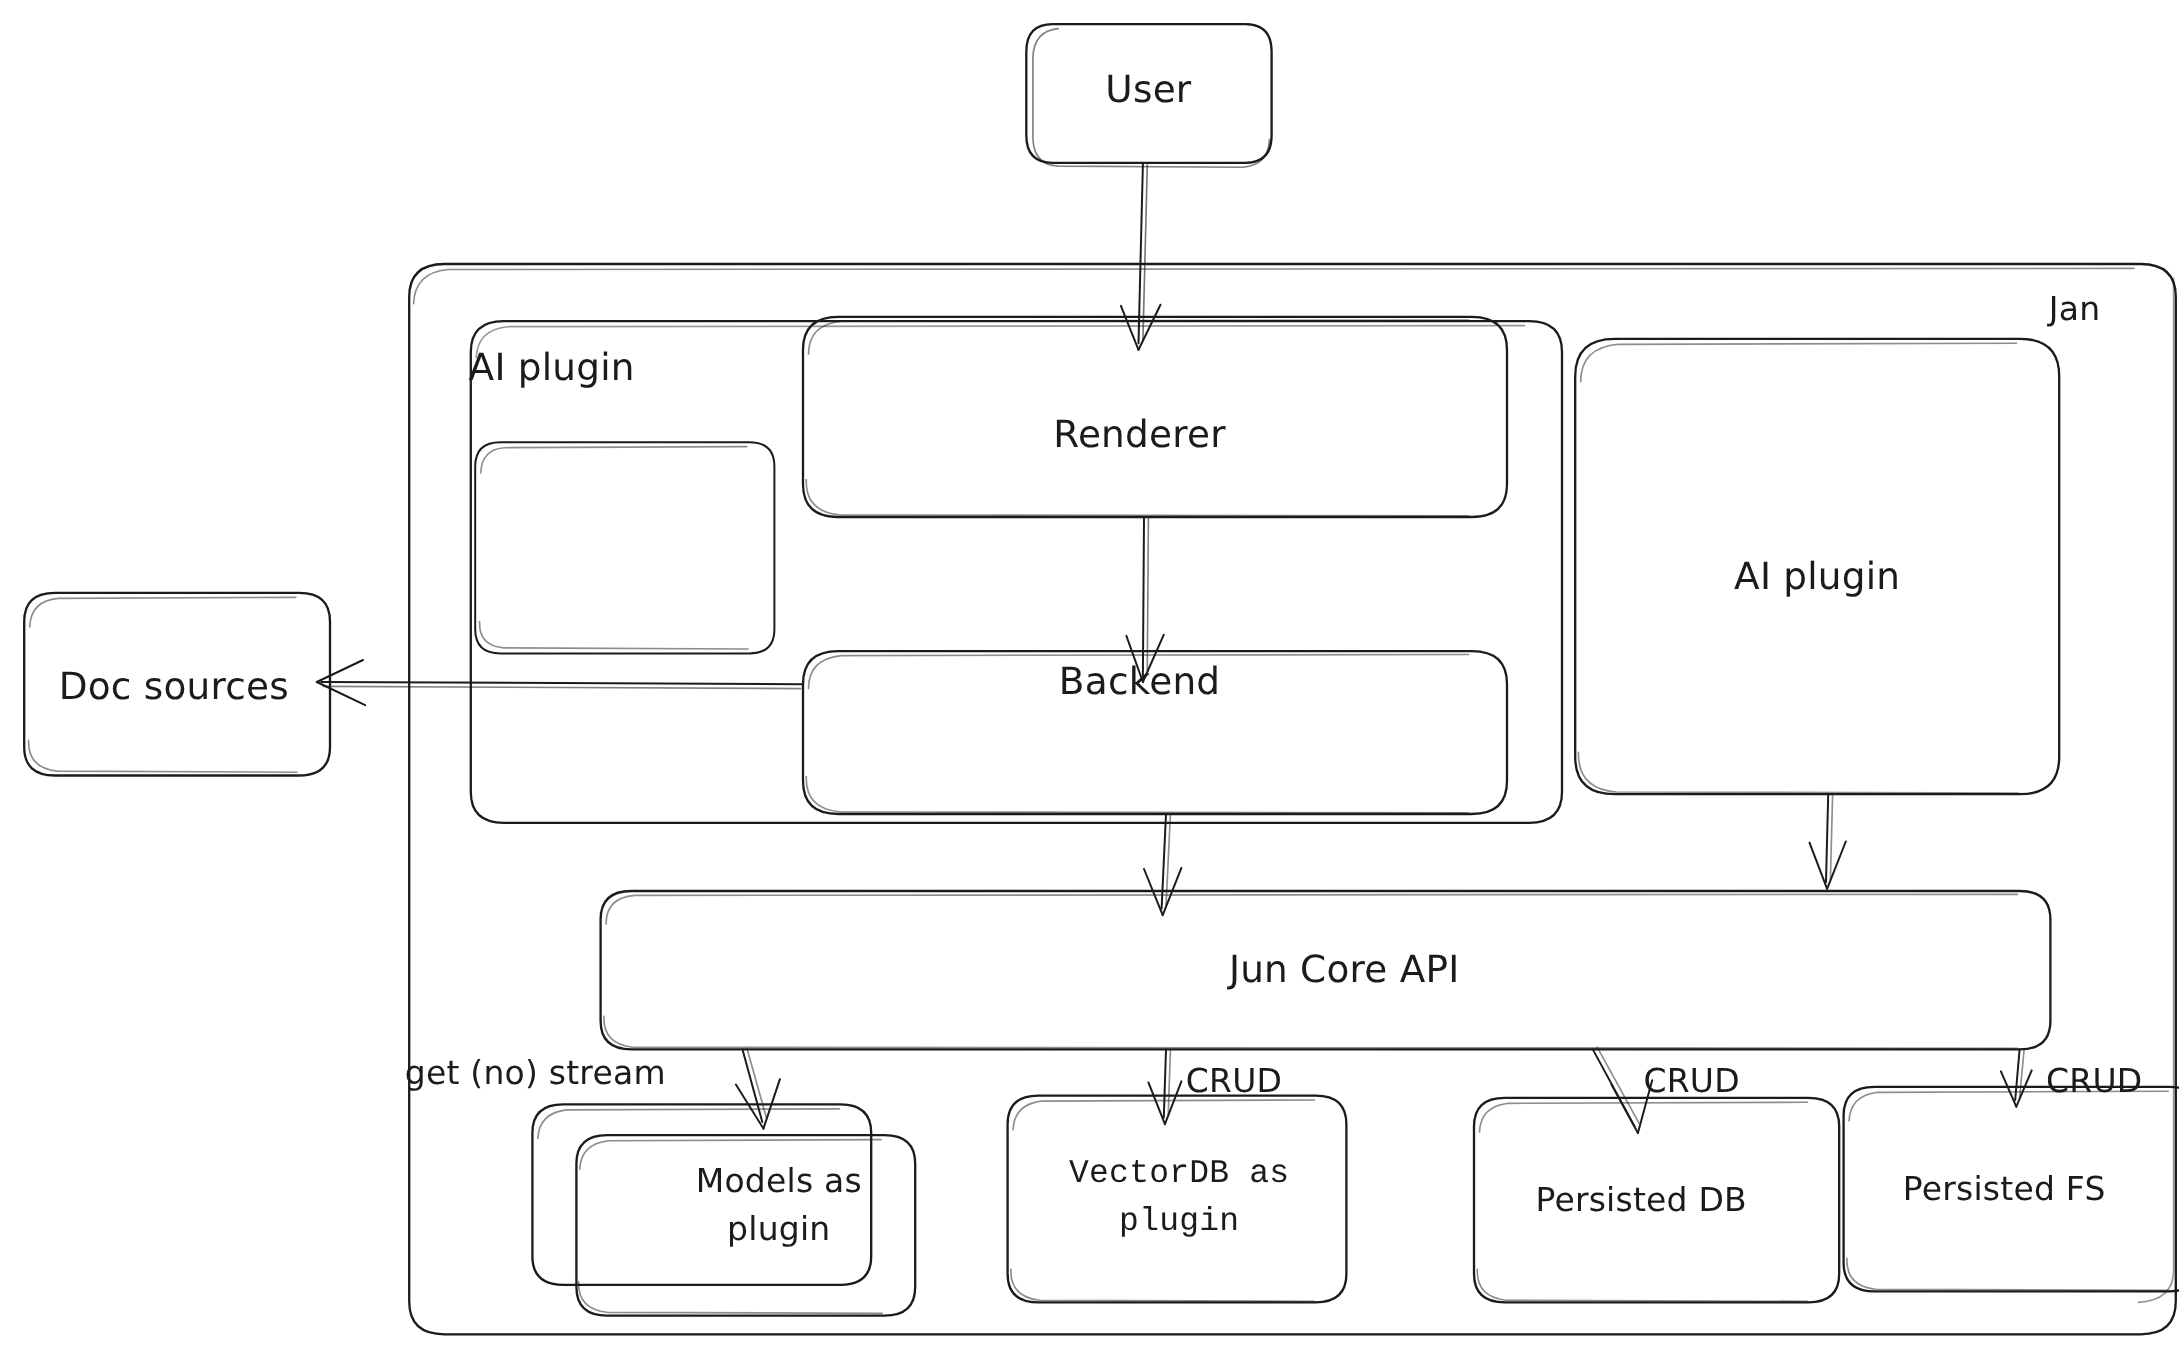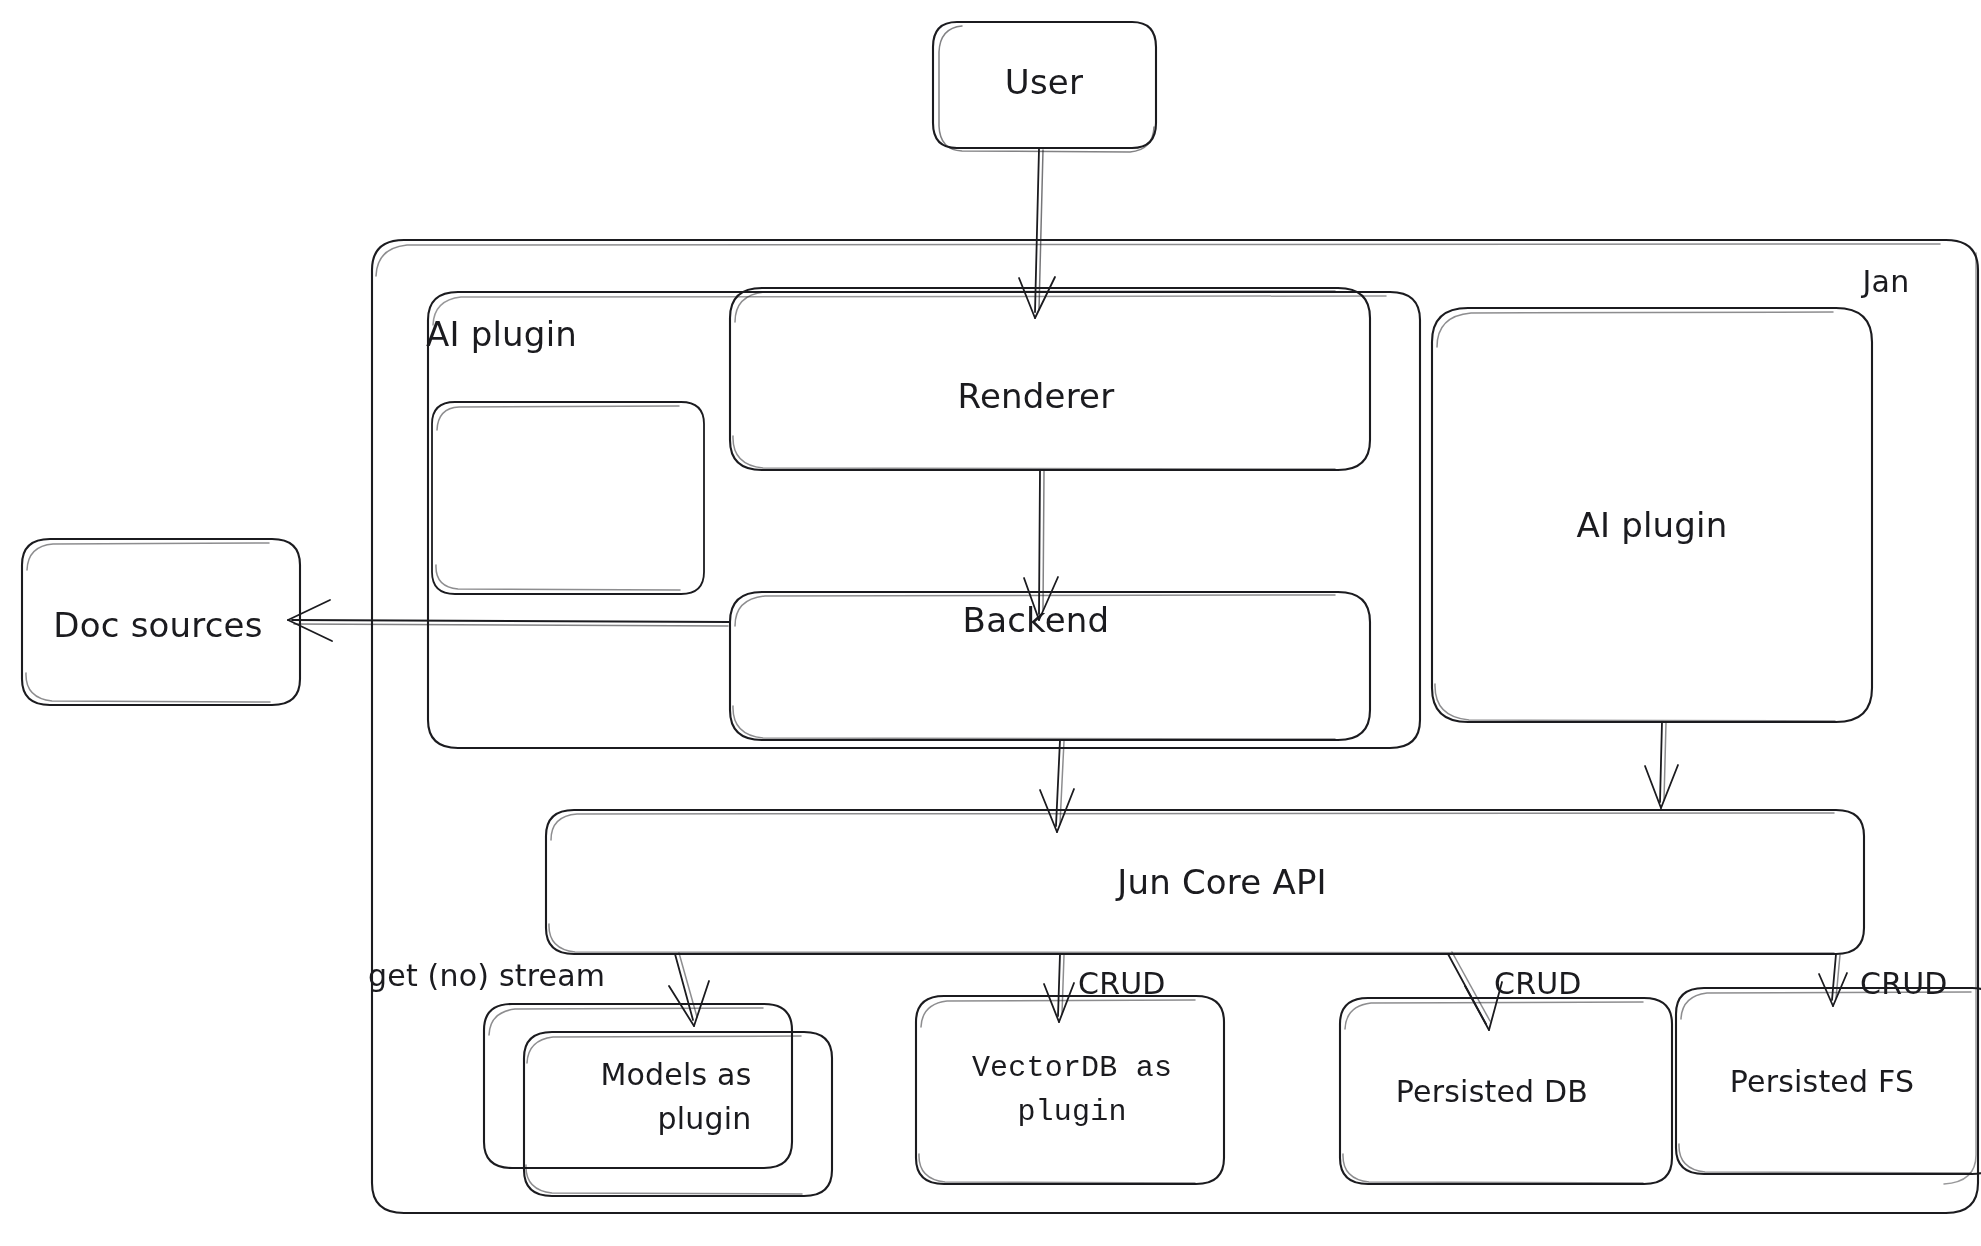--- a/index.html
+++ b/index.html
@@ -187,21 +187,21 @@
   <div class="lbl center f34" style="left:1222px;top:882px;">Jun Core API</div>
 
   <div class="lbl lt f30" style="left:368px;top:956px;">get (no) stream</div>
 
   <div class="lbl lt f30" style="left:1078px;top:964px;">CRUD</div>
 
   <div class="lbl lt f30" style="left:1494px;top:964px;">CRUD</div>
 
   <div class="lbl lt f30" style="left:1860px;top:964px;">CRUD</div>
 
-  <div class="lbl center f30" style="left:676px;top:1096px;line-height:1.45;text-align:right;">Models as
+  <div class="lbl center f30" style="left:708px;top:1096px;line-height:1.45;">Models as
 plugin</div>
 
   <div class="lbl center f30" style="left:1072px;top:1090px;line-height:1.45;font-family:Liberation Mono, monospace;">VectorDB as
 plugin</div>
 
   <div class="lbl center f30" style="left:1492px;top:1092px;">Persisted DB</div>
 
   <div class="lbl center f30" style="left:1822px;top:1082px;">Persisted FS</div>
 
 </div>

